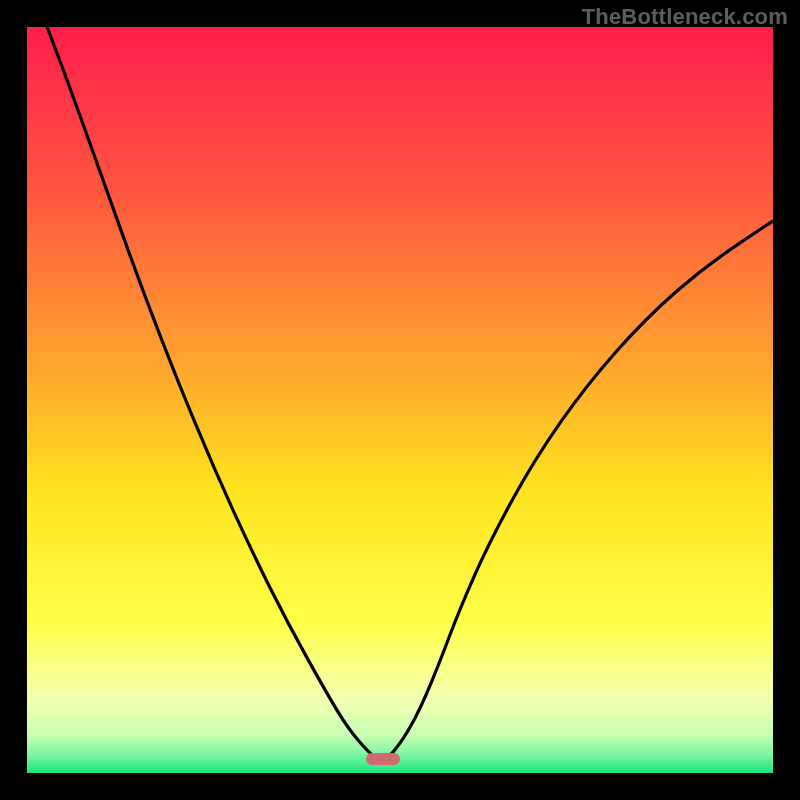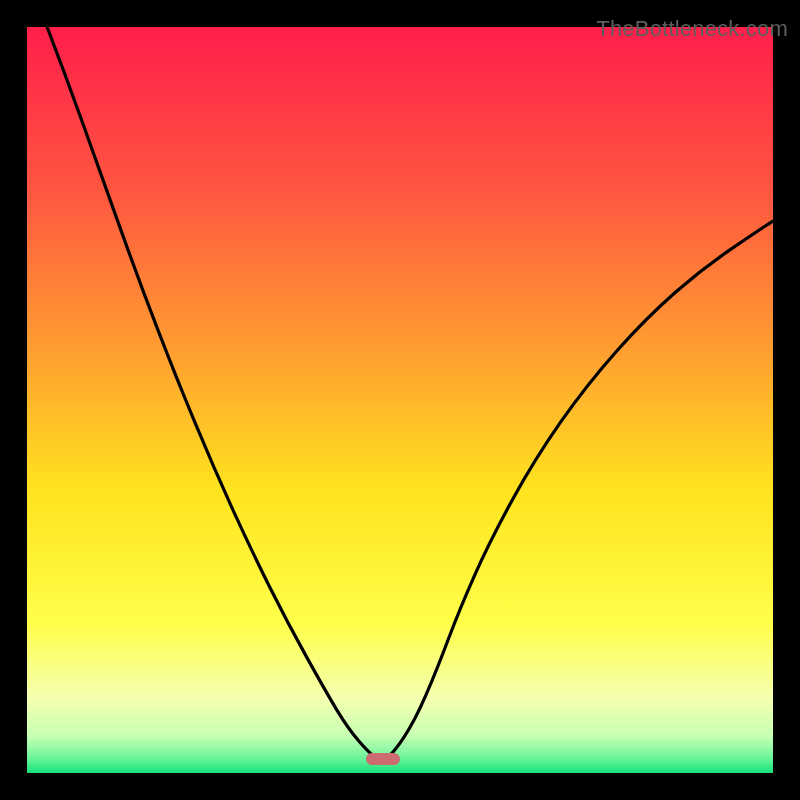--- a/index.html
+++ b/index.html
@@ -18,25 +18,25 @@
     width: 746px;
     height: 746px;
     overflow: hidden;
   }
   .gradient-bg {
     position: absolute;
     left: 0; top: 0; right: 0; bottom: 0;
   }
   .watermark {
     position: absolute;
-    top: 16px;
+    top: 4px;
     right: 12px;
     font-size: 22px;
     color: #5e5e5e;
-    font-weight: 400;
+    font-weight: 700;
     letter-spacing: 0.2px;
   }
   .curve-svg {
     position: absolute;
     left: 0; top: 0;
     width: 746px;
     height: 746px;
   }
   .bottom-marker {
     position: absolute;

